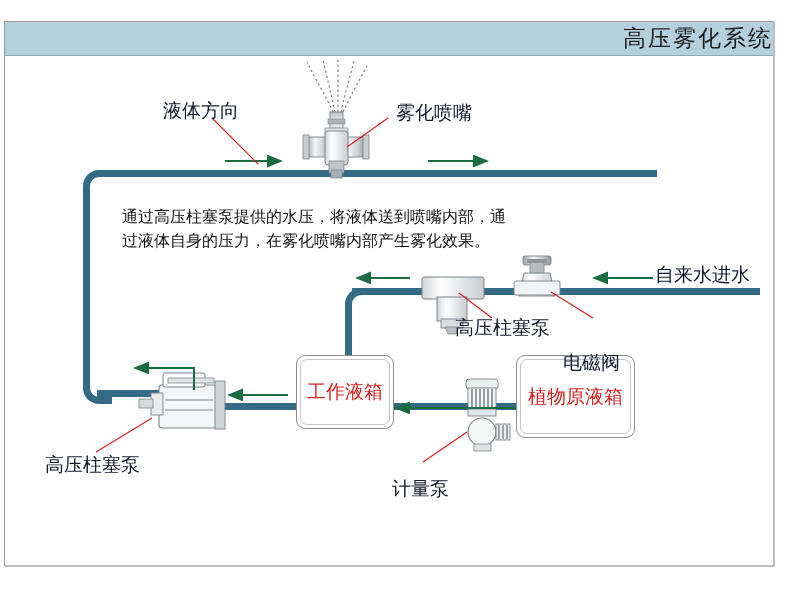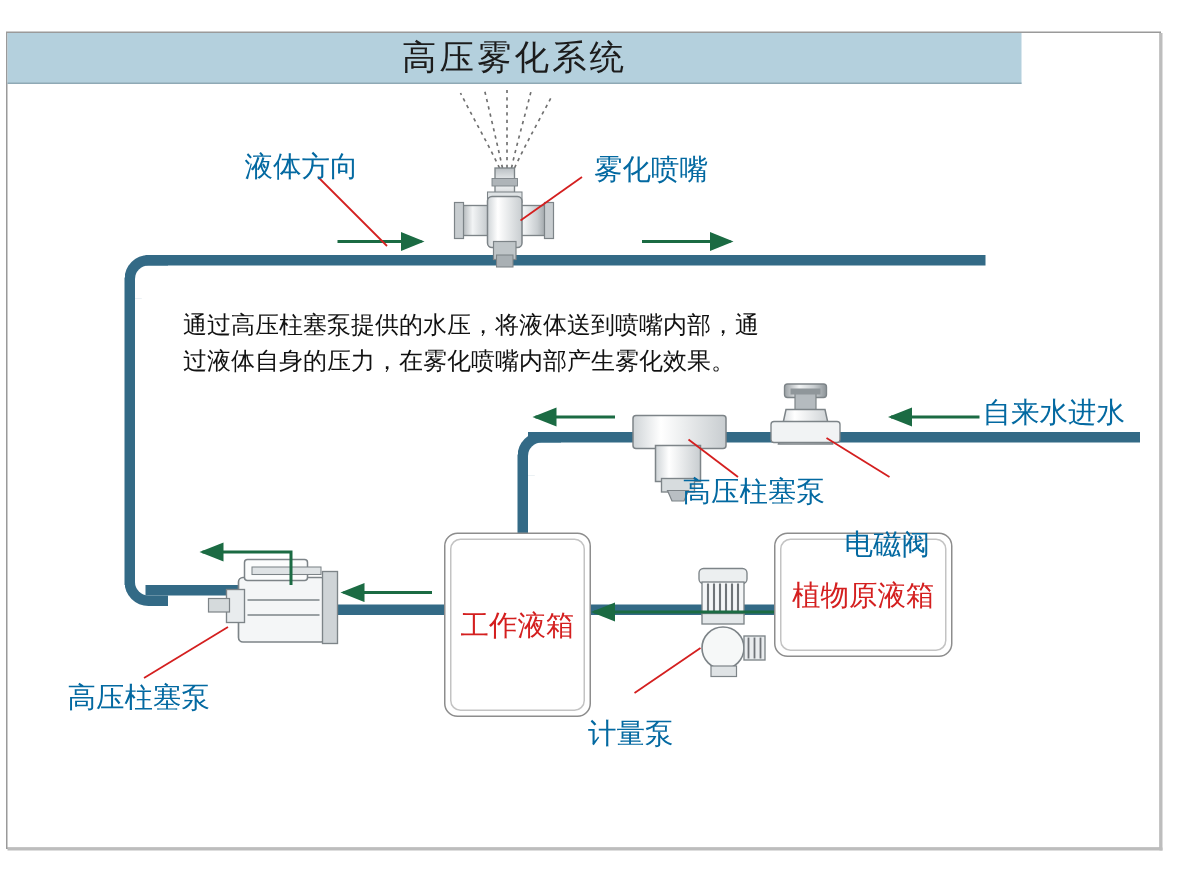--- a/index.html
+++ b/index.html
@@ -4,35 +4,35 @@
 <style>
   html,body{margin:0;padding:0;background:#ffffff;}
   body{width:787px;height:590px;font-family:"DejaVu Sans","Liberation Sans",sans-serif;}
   #canvas{position:relative;width:787px;height:590px;overflow:hidden;background:#fff;}
 
   
   .frame-outer{position:absolute;left:4px;top:21px;width:770px;height:545px;border:1px solid #9a9a9a;box-sizing:border-box;background:#fff;}
   .frame-shadow{position:absolute;left:5px;top:22px;width:770px;height:545px;border-right:2px solid #bdbdbd;border-bottom:2px solid #bdbdbd;box-sizing:border-box;pointer-events:none;}
 
   
-  .titlebar{position:absolute;left:5px;top:22px;width:676px;height:34px;background:#b4d0dd;
-            display:flex;align-items:center;justify-content:center;box-sizing:border-box;
+  .titlebar{position:absolute;left:5px;top:22px;width:768px;height:34px;background:#b4d0dd;
+            display:flex;align-items:center;justify-content:flex-end;box-sizing:border-box;
             border-bottom:1px solid #8fa9b5;}
   .titlebar .t{font-size:23px;color:#1c1c1c;letter-spacing:2px;font-family:"DejaVu Sans","Liberation Sans",sans-serif;}
 
   
   .pipe{position:absolute;background:#336a86;}
   .pipe.h{height:7px;}
   .pipe.v{width:7px;}
   .elbow{position:absolute;border:7px solid #336a86;background:transparent;}
   .elbow.tl{border-right:none;border-bottom:none;border-top-left-radius:16px;}
   .elbow.bl{border-right:none;border-top:none;border-bottom-left-radius:16px;}
 
   
-  .lbl{position:absolute;color:#0369a1;font-size:18px;white-space:nowrap;
+  .lbl{position:absolute;color:#0f172a;font-size:18px;white-space:nowrap;
        font-family:"DejaVu Sans","Liberation Sans",sans-serif;}
   .lbl.big{font-size:19px;}
 
   
   .para{position:absolute;color:#111;font-size:16px;line-height:24px;white-space:pre-line;
         font-family:"DejaVu Sans","Liberation Sans",sans-serif;}
 
   
   .tank{position:absolute;background:#fff;border:1px solid #8d8d8d;border-radius:9px;box-sizing:border-box;}
   .tank .inner{position:absolute;left:3px;top:3px;right:3px;bottom:3px;border:1px solid #c3c3c3;border-radius:7px;box-sizing:border-box;}
@@ -178,21 +178,21 @@
     <g stroke="#d41f1f" stroke-width="1.2" fill="none">
       <line x1="212" y1="118" x2="258" y2="164"></line>
       <line x1="388" y1="118" x2="347" y2="147"></line>
       <line x1="492" y1="318" x2="459" y2="293"></line>
       <line x1="593" y1="318" x2="551" y2="292"></line>
       <line x1="423" y1="462" x2="467" y2="432"></line>
       <line x1="96" y1="452" x2="152" y2="418"></line>
     </g>
   </svg>
 
-  <div class="tank" style="left:296px;top:355px;width:98px;height:123px;">
+  <div class="tank" style="left:296px;top:355px;width:98px;height:74px;">
     <div class="inner"></div>
     <div class="tank-label">工作液箱</div>
   </div>
 
   <div class="tank" style="left:516px;top:355px;width:119px;height:83px;">
     <div class="inner"></div>
     <div class="tank-label">植物原液箱</div>
   </div>
 
   <div class="lbl big" style="left:163px;top:98px;">液体方向</div>

